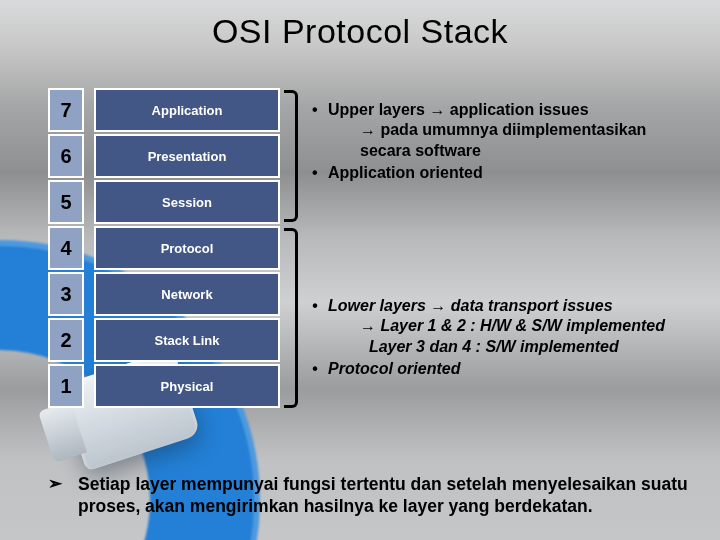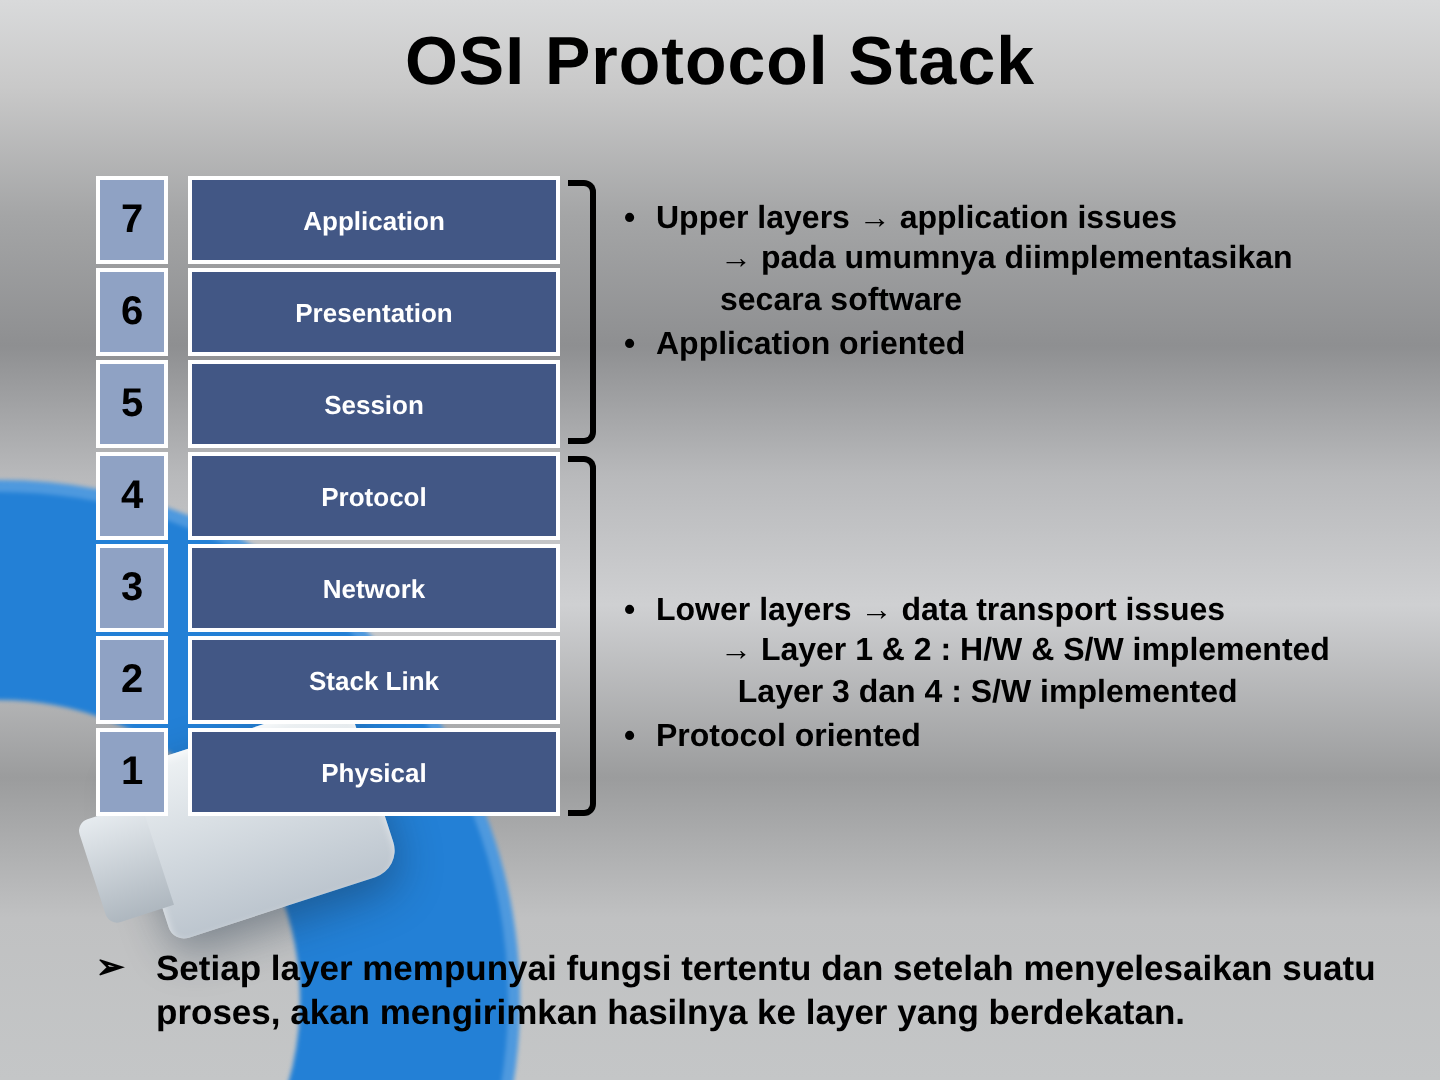--- a/index.html
+++ b/index.html
@@ -50,21 +50,21 @@
     border-radius: 6px 0 0 6px;
   }
 
   .title {
     position: absolute;
     top: 12px;
     left: 0;
     width: 100%;
     text-align: center;
     font-size: 34px;
-    font-weight: 700;
+    font-weight: 400;
     color: #000;
     letter-spacing: .5px;
   }
 
   .stack {
     position: absolute;
     left: 48px;
     top: 88px;
     width: 232px;
   }
@@ -113,21 +113,21 @@
   .notes {
     position: absolute;
     left: 312px;
     width: 392px;
     font-size: 16px;
     font-weight: 700;
     color: #000;
     line-height: 1.28;
   }
   .notes-upper { top: 100px; }
-  .notes-lower { top: 296px; }
+  .notes-lower { top: 296px; font-style: italic; }
   .notes ul { list-style: none; }
   .notes li { padding-left: 16px; position: relative; margin-bottom: 2px; }
   .notes li::before { content: "•"; position: absolute; left: 0; top: 0; }
   .sub { padding-left: 32px; }
 
   .footer {
     position: absolute;
     left: 48px;
     right: 26px;
     bottom: 22px;

